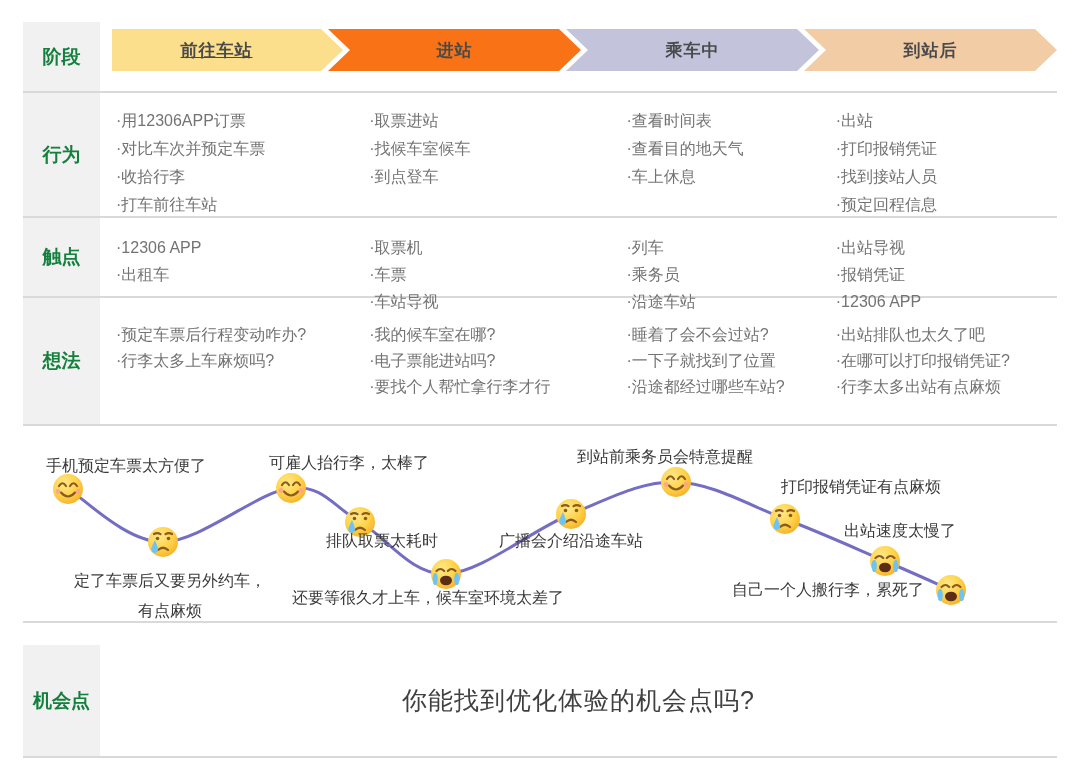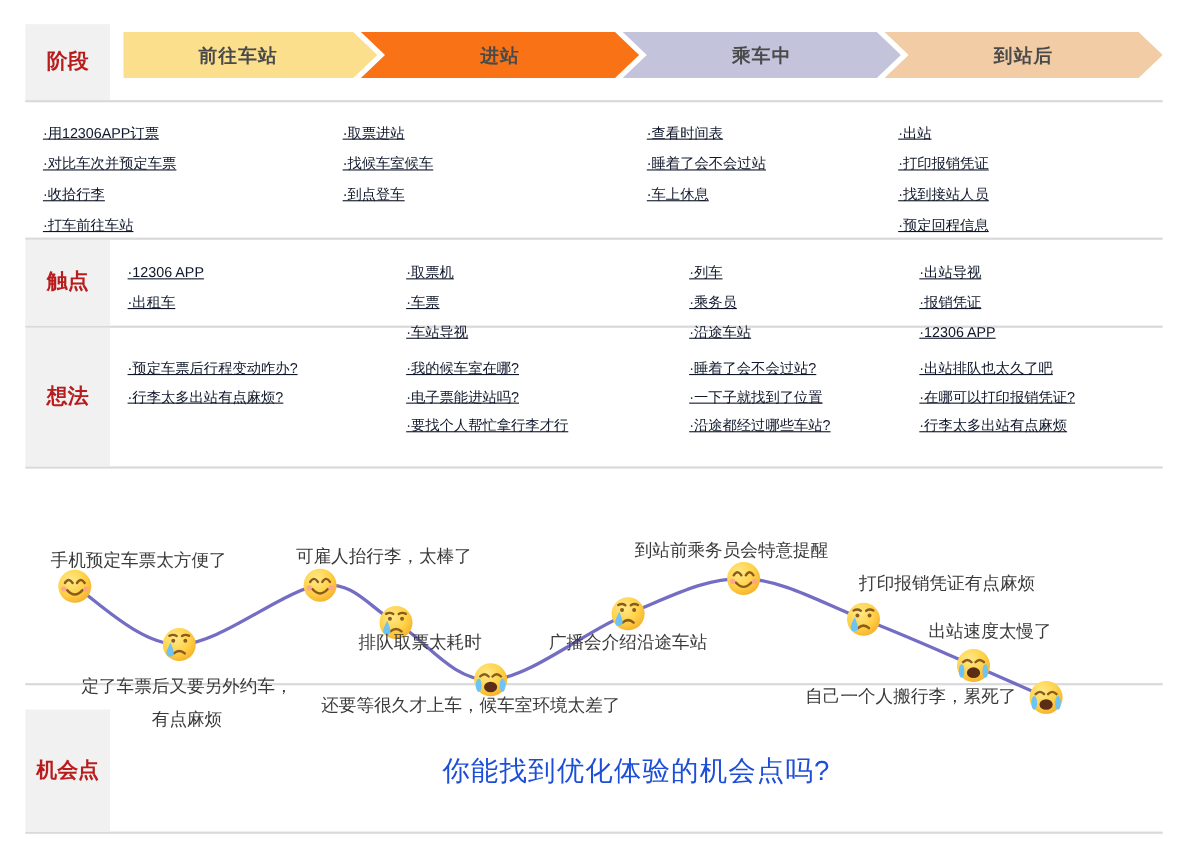--- a/index.html
+++ b/index.html
@@ -10,55 +10,56 @@
   .journey-table{position:absolute;left:23px;top:22px;width:1034px;}
   .row{display:flex;border-bottom:2px solid #D9D9D9;box-sizing:border-box;}
   .row-stage{height:71px;}
   .row-behavior{height:125px;}
   .row-touchpoint{height:80px;}
   .row-thought{height:128px;}
   .row-emotion{height:197px;}
   .row-opportunity{height:113px;margin-top:22px;}
   .row-label{
     flex:0 0 77px;background:#F1F1F1;display:flex;align-items:center;justify-content:center;
-    font-weight:bold;font-size:19px;color:#b91c1c;text-align:center;white-space:pre-line;line-height:1.45;
+    font-weight:bold;font-size:19px;color:#15803d;text-align:center;white-space:pre-line;line-height:1.45;
   }
   .row-content{flex:1;position:relative;min-width:0;}
 
   
   .arrows{display:flex;padding-top:7px;padding-left:12px;height:42px;}
   .arrow{
     flex:1;height:42px;display:flex;align-items:center;justify-content:center;
     font-size:17px;font-weight:bold;color:#4A4A4A;letter-spacing:1px;
   }
   .arrow.first{
     clip-path:polygon(0 0,calc(100% - 22px) 0,100% 50%,calc(100% - 22px) 100%,0 100%);
     padding-right:22px;
+    text-decoration:underline;
   }
   .arrow.notched{
     clip-path:polygon(0 0,calc(100% - 22px) 0,100% 50%,calc(100% - 22px) 100%,0 100%,22px 50%);
     margin-left:-15px;padding-left:22px;padding-right:22px;
   }
 
   
   .cols{display:flex;height:100%;}
   .col{width:25%;box-sizing:border-box;}
   .col-1{padding-left:16px;}
   .col-2{padding-left:30px;}
   .col-3{padding-left:48px;}
   .col-4{padding-left:18px;}
   .row-behavior .cols{padding-top:14px;}
   .row-touchpoint .cols{padding-top:16px;}
   .row-thought .cols{padding-top:24px;}
-  .item{font-size:13px;color:#0f172a;line-height:28px;white-space:nowrap;text-decoration:underline;}
+  .item{font-size:16px;color:#737373;line-height:28px;white-space:nowrap;}
   .row-touchpoint .item{line-height:27px;}
   .row-thought .item{line-height:26px;}
 
   
-  .emotion{position:absolute;inset:0;margin-top:44px;}
+  .emotion{position:absolute;inset:0;}
   .curve-svg{position:absolute;left:0;top:0;width:957px;height:197px;}
   .emoji-wrap{position:absolute;width:32px;height:32px;transform:translate(-50%,-50%);}
   .emoji-wrap svg{width:32px;height:32px;display:block;}
   .note{
     position:absolute;transform:translate(-50%,-50%);
     font-size:16px;color:#3A3A3A;white-space:nowrap;line-height:1.85;
   }
   .note.multi{white-space:pre-line;text-align:center;}
   .st{stroke:#8A5B1E;stroke-width:2.2;fill:none;stroke-linecap:round;}
 
@@ -96,36 +97,37 @@
               <span>乘车中</span>
             </div>
             <div class="arrow notched" style="background: rgb(242, 204, 165);">
               <span>到站后</span>
             </div>
           </div>
       </div>
     </div>
 
     <div class="row row-behavior">
+      <div class="row-label">行为</div>
       <div class="row-content">
         <div class="cols">
             <div class="col col-1">
               <div class="item">·用12306APP订票</div>
               <div class="item">·对比车次并预定车票</div>
               <div class="item">·收拾行李</div>
               <div class="item">·打车前往车站</div>
             </div>
             <div class="col col-2">
               <div class="item">·取票进站</div>
               <div class="item">·找候车室候车</div>
               <div class="item">·到点登车</div>
             </div>
             <div class="col col-3">
               <div class="item">·查看时间表</div>
-              <div class="item">·睡着了会不会过站</div>
+              <div class="item">·查看目的地天气</div>
               <div class="item">·车上休息</div>
             </div>
             <div class="col col-4">
               <div class="item">·出站</div>
               <div class="item">·打印报销凭证</div>
               <div class="item">·找到接站人员</div>
               <div class="item">·预定回程信息</div>
             </div>
           </div>
       </div>
@@ -157,21 +159,21 @@
           </div>
       </div>
     </div>
 
     <div class="row row-thought">
       <div class="row-label">想法</div>
       <div class="row-content">
         <div class="cols">
             <div class="col col-1">
               <div class="item">·预定车票后行程变动咋办?</div>
-              <div class="item">·行李太多出站有点麻烦?</div>
+              <div class="item">·行李太多上车麻烦吗?</div>
             </div>
             <div class="col col-2">
               <div class="item">·我的候车室在哪?</div>
               <div class="item">·电子票能进站吗?</div>
               <div class="item">·要找个人帮忙拿行李才行</div>
             </div>
             <div class="col col-3">
               <div class="item">·睡着了会不会过站?</div>
               <div class="item">·一下子就找到了位置</div>
               <div class="item">·沿途都经过哪些车站?</div>
@@ -307,19 +309,19 @@
             </div>
             <div class="note" style="left: 805px; top: 164px;">自己一个人搬行李，累死了</div>
           </div>
       </div>
     </div>
 
     <div class="row row-opportunity">
       <div class="row-label">机会点</div>
       <div class="row-content">
         <div class="opp">
-          <span style="color: #1d4ed8;">你能找到优化体验的机会点吗?</span>
+          <span style="color: #404040;">你能找到优化体验的机会点吗?</span>
         </div>
       </div>
     </div>
 
   </div>
 </div>
 
 </body></html>

